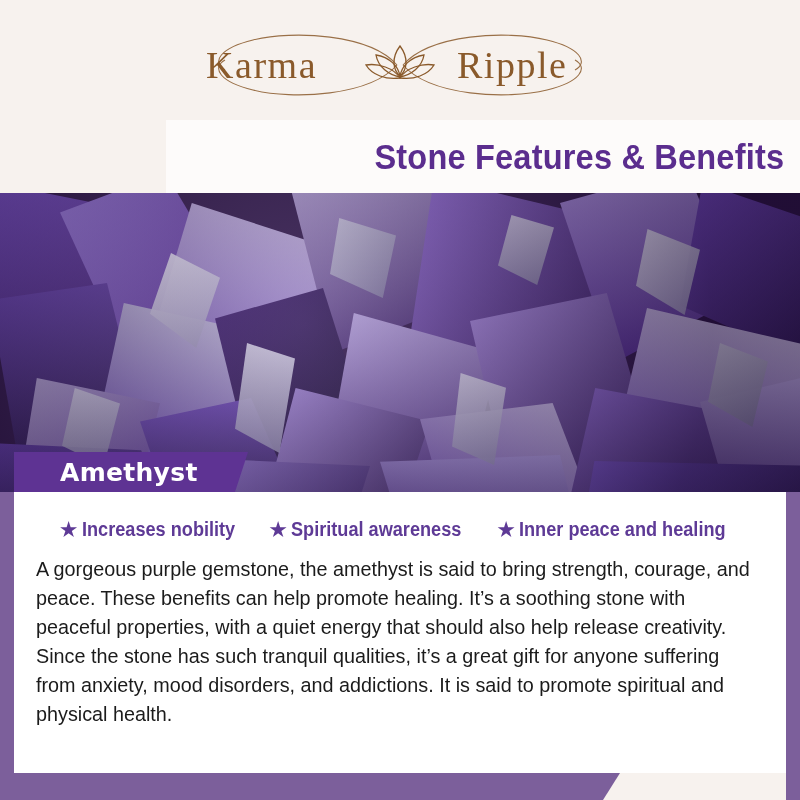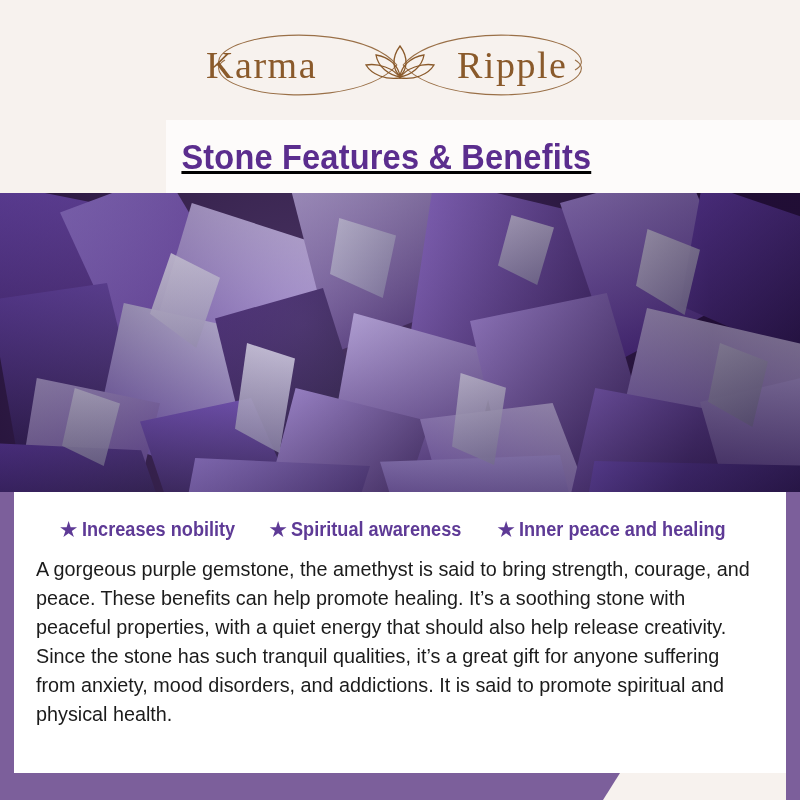--- a/index.html
+++ b/index.html
@@ -24,21 +24,21 @@
   #logo-wrap{position:absolute;top:28px;left:0;width:800px;height:74px;
     display:flex;align-items:center;justify-content:center;text-decoration:underline;}
   #logo-svg{display:block;}
   .logo-text{
     font-family:"Liberation Serif","DejaVu Serif",serif;
     font-size:38px;letter-spacing:1.5px;fill:#8a5a2b;
   }
 
   
   #title-panel{position:absolute;top:120px;left:166px;width:634px;height:73px;
-    background:#fdfbfa;display:flex;align-items:center;justify-content:flex-start;text-decoration:underline;}
+    background:#fdfbfa;display:flex;align-items:center;justify-content:flex-end;}
   #title-text{
     font-family:"Liberation Sans Narrow","Liberation Sans",sans-serif;
     font-weight:bold;font-size:35px;color:#5b2d8e;
     letter-spacing:.2px;transform:scaleX(.93);transform-origin:center;
     white-space:nowrap;
   }
 
   
   #gem{position:absolute;top:193px;left:0;width:800px;height:299px;overflow:hidden;
        background:#2a1240;}
@@ -145,20 +145,23 @@
     <div class="facet" style="left:235px;top:150px;width:60px;height:110px;background:linear-gradient(180deg,#dcdae6,#8d86a8);clip-path:polygon(20% 0,100% 14%,74% 100%,0 78%);opacity:.9"></div>
     <div class="facet" style="left:330px;top:25px;width:66px;height:80px;background:linear-gradient(140deg,#cfd0dc,#7d7798);clip-path:polygon(14% 0,100% 22%,80% 100%,0 70%);opacity:.85"></div>
     <div class="facet" style="left:498px;top:22px;width:56px;height:70px;background:linear-gradient(170deg,#d6d4e0,#85809e);clip-path:polygon(24% 0,100% 18%,70% 100%,0 72%);opacity:.85"></div>
     <div class="facet" style="left:636px;top:36px;width:64px;height:86px;background:linear-gradient(150deg,#e2e0ea,#938cae);clip-path:polygon(18% 0,100% 24%,76% 100%,0 66%);opacity:.88"></div>
     <div class="facet" style="left:62px;top:195px;width:58px;height:78px;background:linear-gradient(165deg,#d2d0de,#7f7a9a);clip-path:polygon(22% 0,100% 20%,72% 100%,0 74%);opacity:.85"></div>
     <div class="facet" style="left:452px;top:180px;width:54px;height:92px;background:linear-gradient(175deg,#dbd9e5,#8a84a6);clip-path:polygon(16% 0,100% 16%,78% 100%,0 80%);opacity:.86"></div>
     <div class="facet" style="left:708px;top:150px;width:60px;height:84px;background:linear-gradient(155deg,#cecddb,#797395);clip-path:polygon(20% 0,100% 22%,74% 100%,0 70%);opacity:.84"></div>
     <div class="facet" style="left:0;top:0;width:800px;height:299px;background:radial-gradient(circle at 38% 44%,rgba(190,175,225,.22),rgba(20,8,38,.42) 78%)"></div>
   </div>
 
+  <div id="ribbon">
+    <span id="ribbon-label">Amethyst</span>
+  </div>
 
   <div id="cream-strip"></div>
 
   <div id="content">
 
     <div id="benefits">
       <div class="benefit">
         <span class="star">★</span>
         <span class="benefit-label">Increases nobility</span>
       </div>

